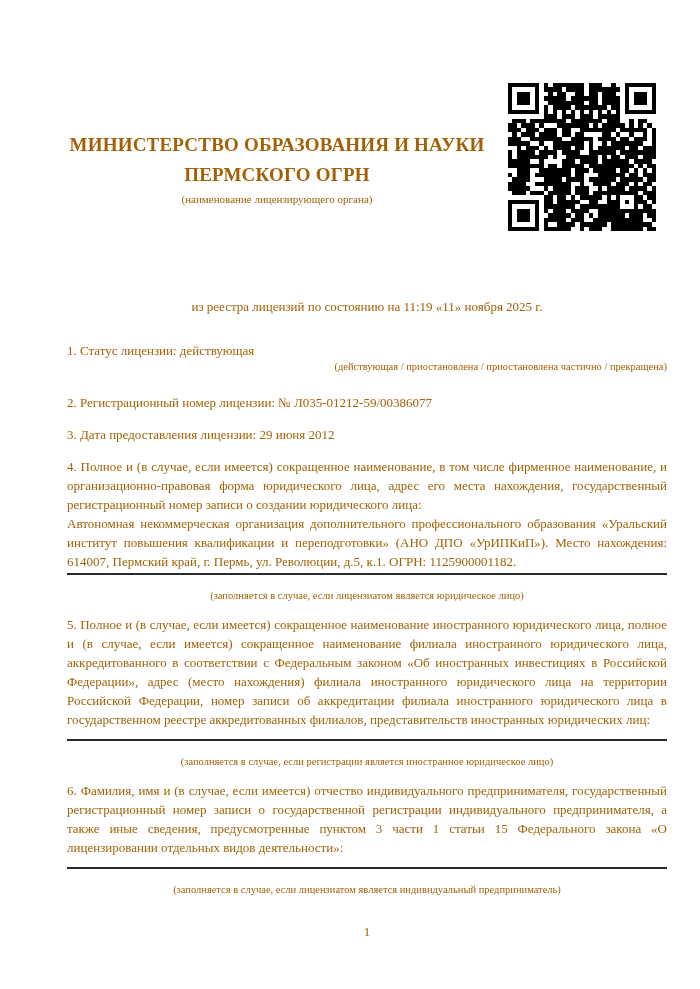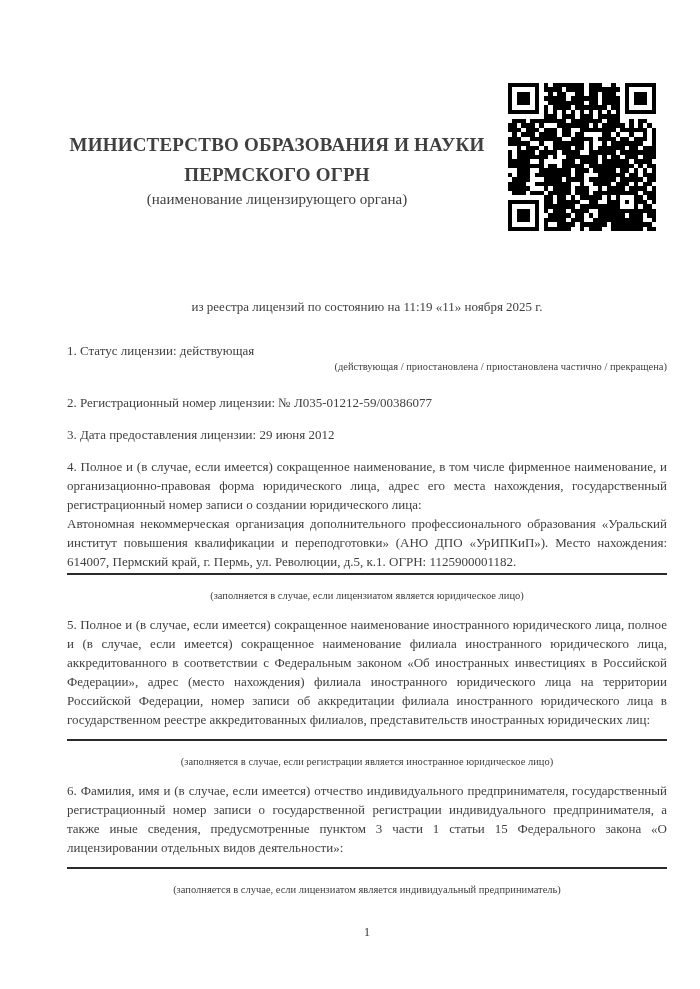--- a/index.html
+++ b/index.html
@@ -1,29 +1,29 @@
 <!DOCTYPE html>
 <html lang="ru"><head>
 <meta charset="utf-8">
 <style>
   html,body{margin:0;padding:0;background:#ffffff;}
   .page{
     position:relative;
     width:700px;height:989px;
     background:#ffffff;
-    color:#404040;
+    color:#a16207;
     font-family:"Liberation Serif","DejaVu Serif",serif;
     font-size:13px;line-height:19px;
     overflow:hidden;
   }
   .content{padding:0 33px 0 67px;width:600px;box-sizing:content-box;}
   .qr{position:absolute;left:508px;top:83px;width:148px;height:148px;}
   .ministry{margin-top:130px;width:420px;text-align:center;}
   .ministry-name{font-weight:bold;font-size:19px;line-height:30px;letter-spacing:0.2px;}
-  .small-caption{font-size:15px;line-height:13px;margin-top:3px;}
+  .small-caption{font-size:11px;line-height:13px;margin-top:3px;}
   .doc-title{margin-top:90px;text-align:center;line-height:21px;}
   .sec{margin-top:13px;}
   .sec-status{margin-top:24px;}
   .sec-regnum{margin-top:20px;}
   .para{text-align:justify;}
   .center-caption{font-size:10.5px;line-height:13px;text-align:right;}
   .rule{border-top:2px solid #2b2b2b;height:0;margin-top:2px;}
   .rule.gap{margin-top:10px;}
   .rule-caption{font-size:10.5px;line-height:13px;text-align:center;padding-top:14px;}
   .page-number{margin-top:26px;text-align:center;}

